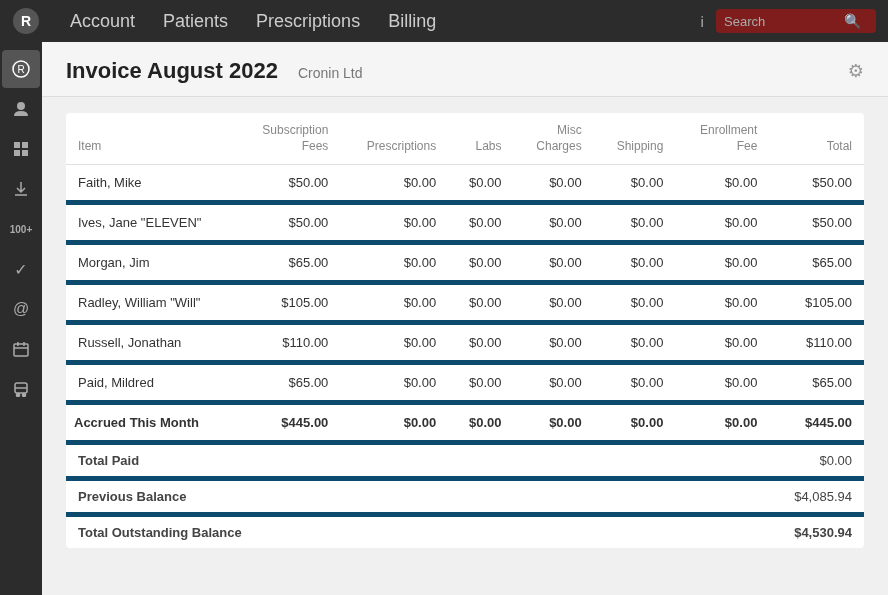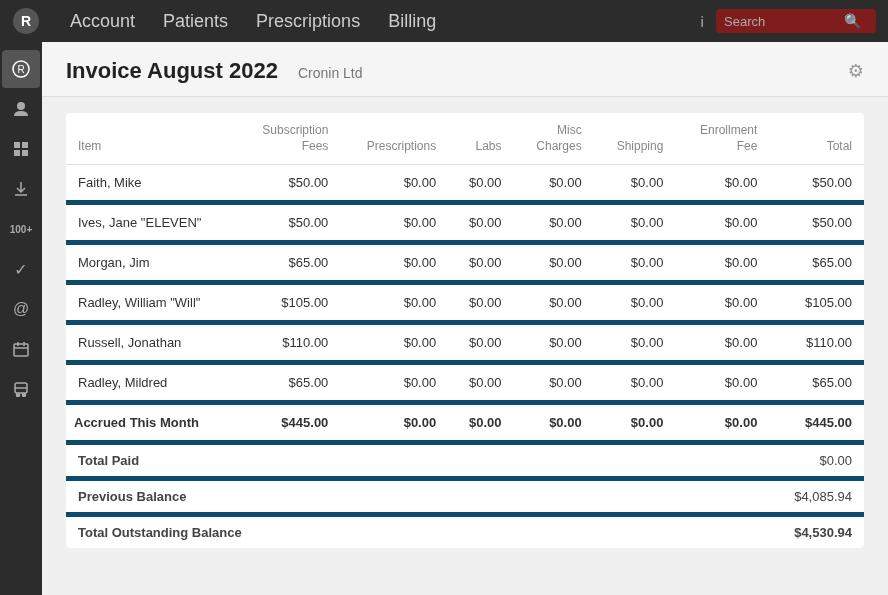--- a/index.html
+++ b/index.html
@@ -337,21 +337,21 @@
       <td>Russell, Jonathan</td>
       <td>$110.00</td>
       <td>$0.00</td>
       <td>$0.00</td>
       <td>$0.00</td>
       <td>$0.00</td>
       <td>$0.00</td>
       <td>$110.00</td>
     </tr>
             <tr>
-      <td>Radley, Mildred</td>
+      <td>Paid, Mildred</td>
       <td>$65.00</td>
       <td>$0.00</td>
       <td>$0.00</td>
       <td>$0.00</td>
       <td>$0.00</td>
       <td>$0.00</td>
       <td>$65.00</td>
     </tr>
             <tr class="row-bold" style="border-top: 2px solid rgb(221, 221, 221);">
     <td>Accrued This Month</td>

